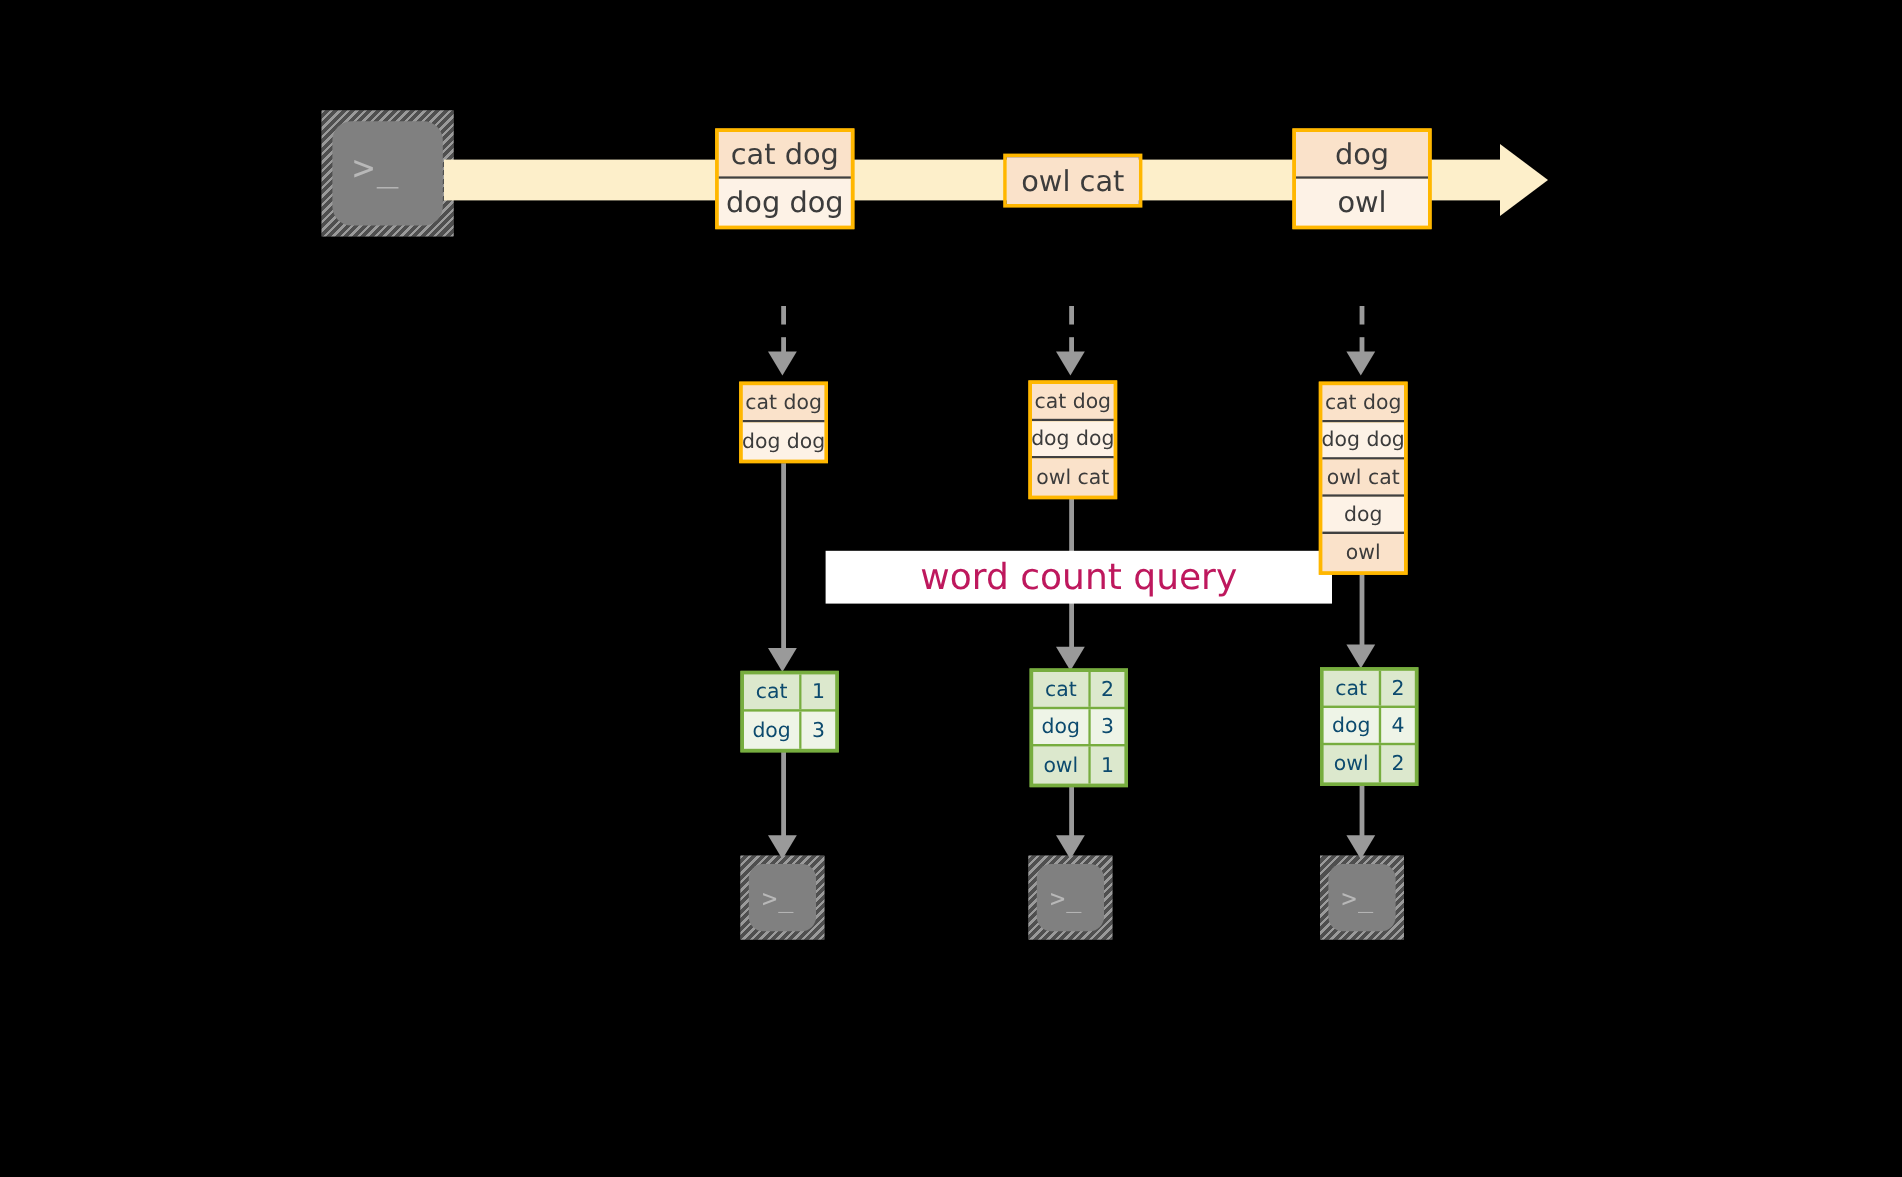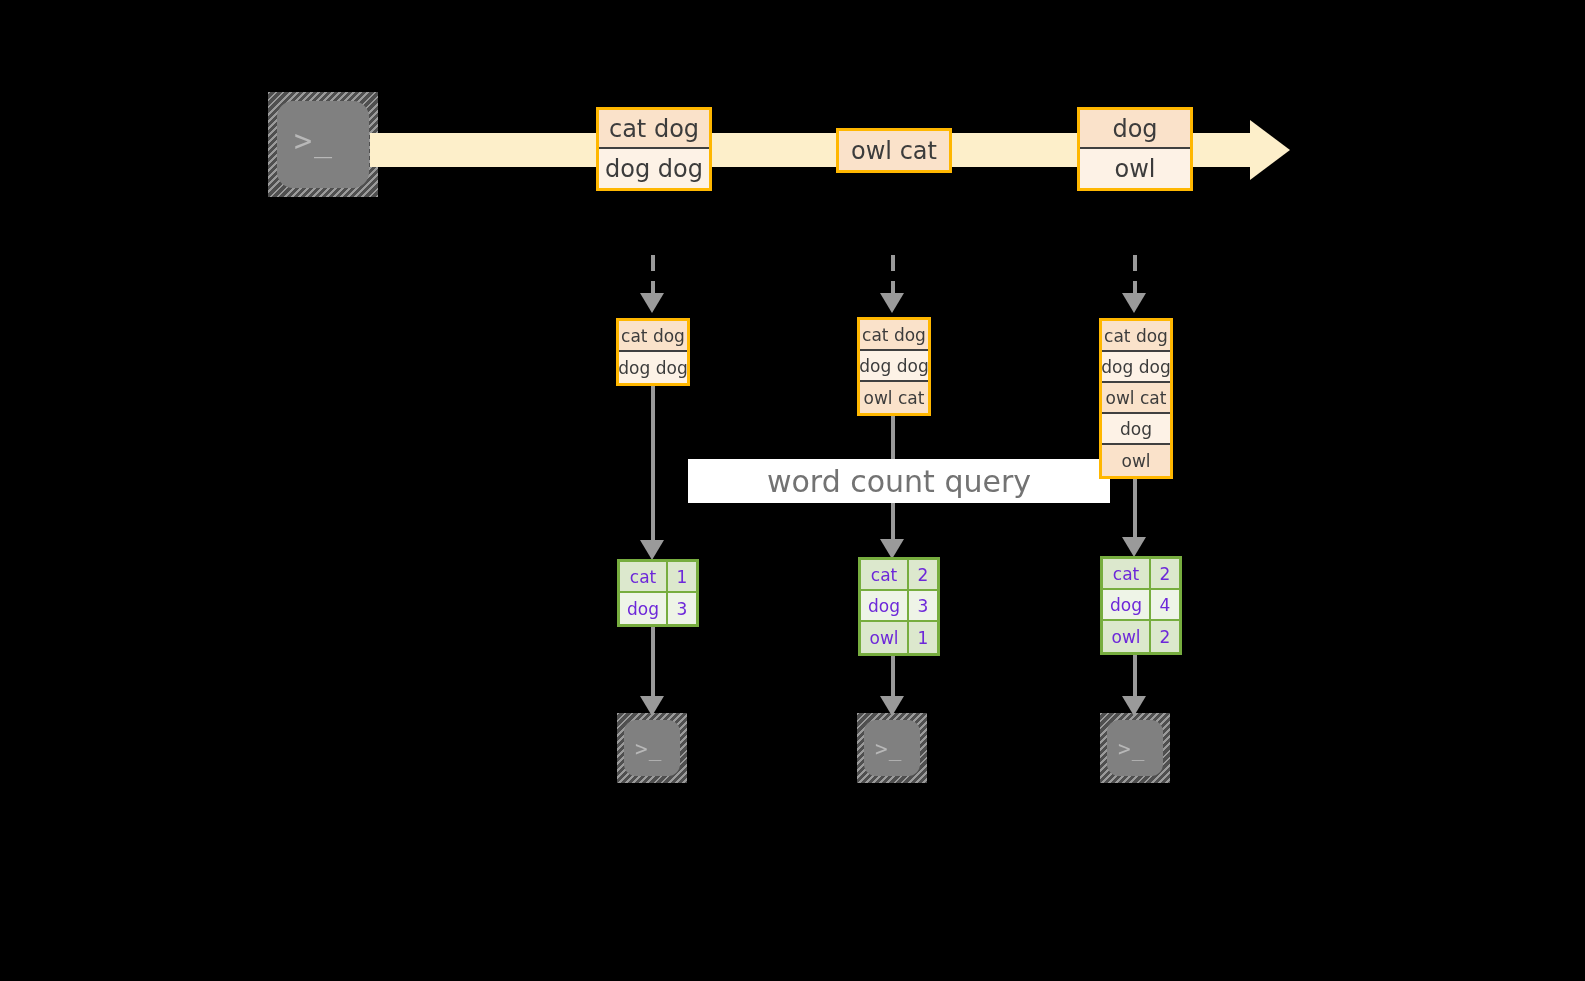--- a/index.html
+++ b/index.html
@@ -104,21 +104,21 @@
     height: 31px;
     border-bottom: 2px solid #77ad3f;
   }
   .gt .row:last-child { border-bottom: none; }
   .gt .cell {
     box-sizing: border-box;
     display: flex;
     align-items: center;
     justify-content: center;
     font-size: 17px;
-    color: #6d28d9;
+    color: #0c4a6e;
     white-space: nowrap;
   }
   .gt .cell.k { width: 48px; border-right: 2px solid #77ad3f; }
   .gt .cell.v { width: 28px; }
   .gt .row.dark  .cell { background: #dce8cd; }
   .gt .row.light .cell { background: #eef4e7; }
 
   
   .vline {
     position: absolute;
@@ -146,21 +146,21 @@
   .query-band {
     position: absolute;
     background: #ffffff;
     display: flex;
     align-items: center;
     justify-content: center;
     z-index: 4;
   }
   .query-band .label {
     font-size: 30px;
-    color: #737373;
+    color: #be185d;
     white-space: nowrap;
   }
 </style>
 </head>
 <body>
 
 <div id="stage">
 
   <div class="term big" style="left:268px; top:92px; width:110px; height:105px;">
     <div class="hatch"></div>

